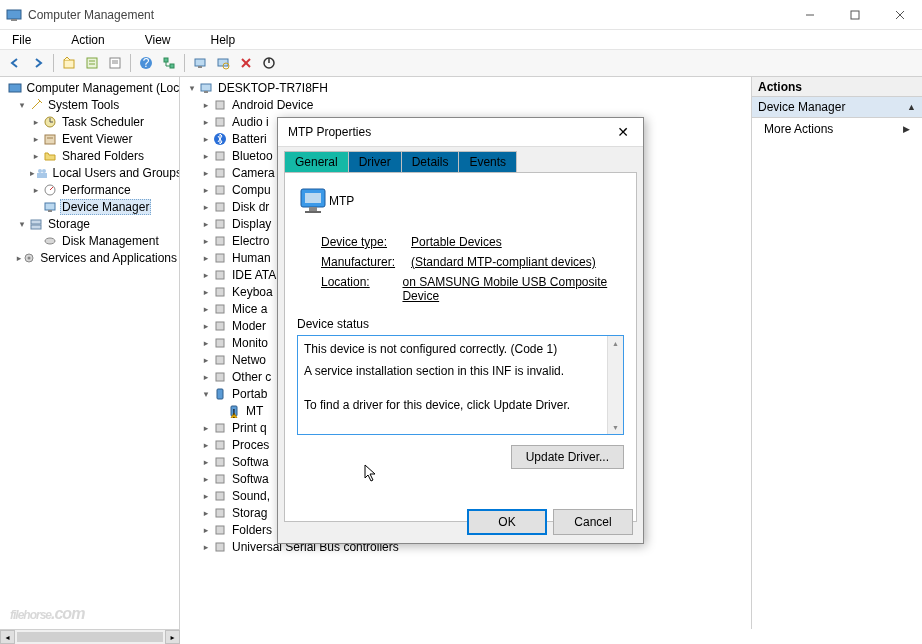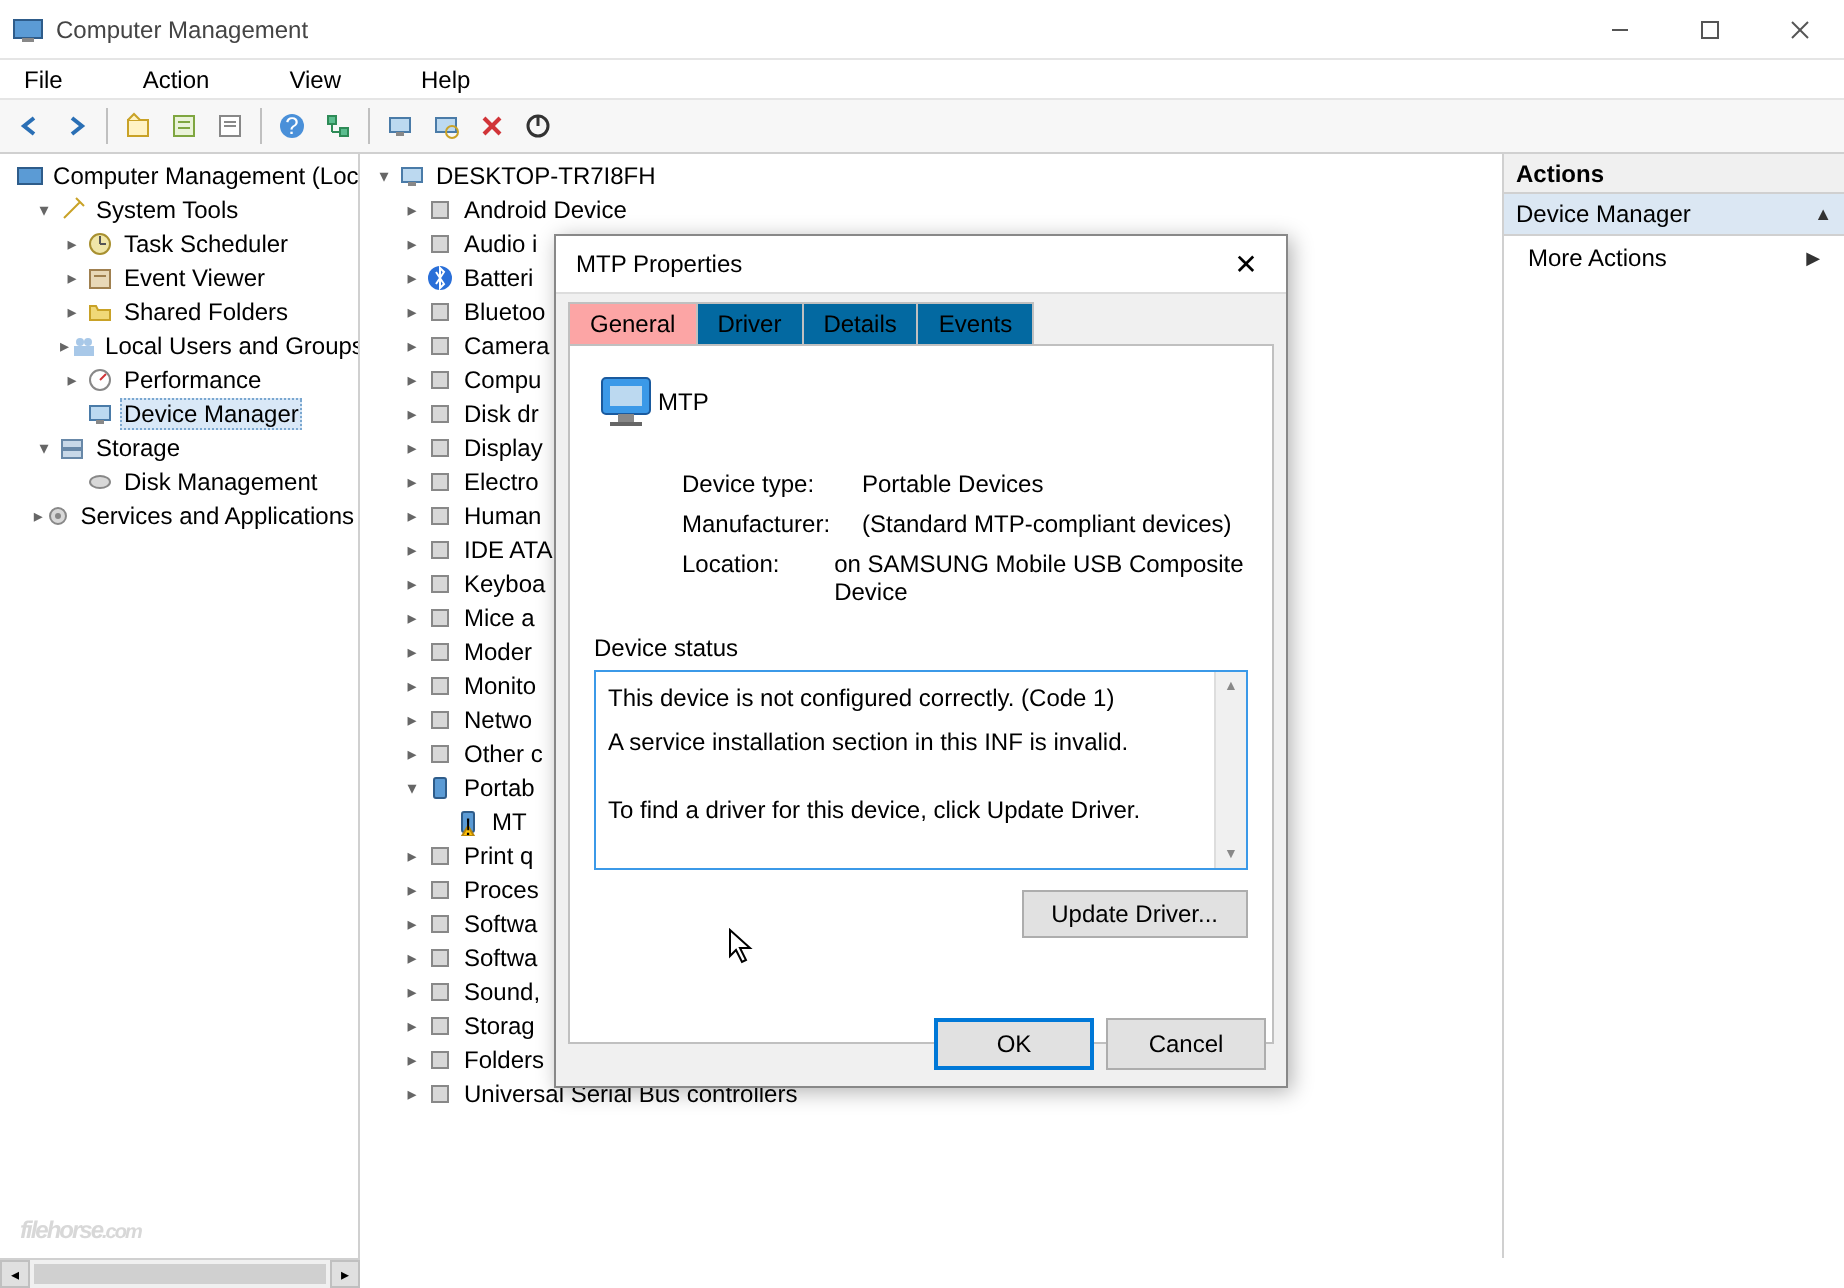--- a/index.html
+++ b/index.html
@@ -43,36 +43,36 @@
 .node .lbl { padding: 0 2px; cursor: pointer; }
 .node.sel .lbl { background: #d9e8f7; border: 1px dotted #7aa7d0; padding: 0 1px; }
 
 
 .hscroll { position: absolute; bottom: 0; left: 0; width: 180px; height: 15px; background: #f0f0f0; border-top: 1px solid #d0d0d0; display: flex; }
 .hscroll .sbtn { width: 15px; height: 100%; background: #e0e0e0; border: 1px solid #c0c0c0; display: flex; align-items: center; justify-content: center; font-size: 8px; }
 .hscroll .thumb { flex: 1; background: #d0d0d0; margin: 2px; }
 
 
 .watermark { position: absolute; bottom: 18px; left: 10px; font-size: 28px; font-weight: 700; color: rgba(200,200,200,0.7); font-style: italic; letter-spacing: -1px; }
-.watermark .com { font-size: 10px; }
+.watermark .com { font-size: 16px; }
 
 
 .dialog { position: absolute; left: 277px; top: 117px; width: 367px; height: 427px; background: #f0f0f0; border: 1px solid #888; box-shadow: 2px 2px 10px rgba(0,0,0,0.3); }
 .dlg-title { height: 29px; background: #fff; display: flex; align-items: center; padding-left: 10px; border-bottom: 1px solid #ddd; }
 .dlg-title span.t { flex: 1; }
 .dlg-close { width: 40px; height: 100%; display: flex; align-items: center; justify-content: center; cursor: pointer; font-size: 14px; }
 
 .tabs { display: flex; margin: 4px 6px 0 6px; }
 .tab { padding: 3px 10px; background: #0369a1; border: 1px solid #c0c0c0; border-bottom: none; cursor: pointer; margin-right: -1px; }
-.tab.active { background: #fca5a5; position: relative; z-index: 2; }
+.tab.active { background: #14b8a6; position: relative; z-index: 2; }
 .tabpage { margin: 0 6px; background: #fff; border: 1px solid #c0c0c0; height: 350px; padding: 12px; position: relative; }
 
 .dev-header { display: flex; align-items: center; margin-bottom: 18px; }
 .dev-icon { width: 32px; height: 32px; }
-.info-row { display: flex; margin-bottom: 6px; margin-left: 44px; }
+.info-row { display: flex; margin-bottom: 6px; margin-left: 24px; text-decoration: underline; }
 .info-row .k { width: 90px; }
 .status-label { margin-top: 14px; margin-bottom: 4px; }
 .status-box { border: 1px solid #3b99e8; background: #fff; height: 100px; padding: 6px; font-size: 11px; position: relative; }
 .status-box .vsbar { position: absolute; right: 0; top: 0; width: 16px; height: 100%; background: #f0f0f0; border-left: 1px solid #ddd; }
 .status-box .vsbar .vbtn { width: 100%; height: 14px; display: flex; align-items: center; justify-content: center; font-size: 7px; color: #888; }
 .update-row { text-align: right; margin-top: 10px; }
 .btn { padding: 4px 14px; background: #e1e1e1; border: 1px solid #adadad; cursor: pointer; min-width: 80px; }
 .btn.primary { border: 2px solid #0078d7; background: #e1e1e1; }
 .dlg-buttons { position: absolute; bottom: 8px; right: 10px; display: flex; gap: 6px; }
 

